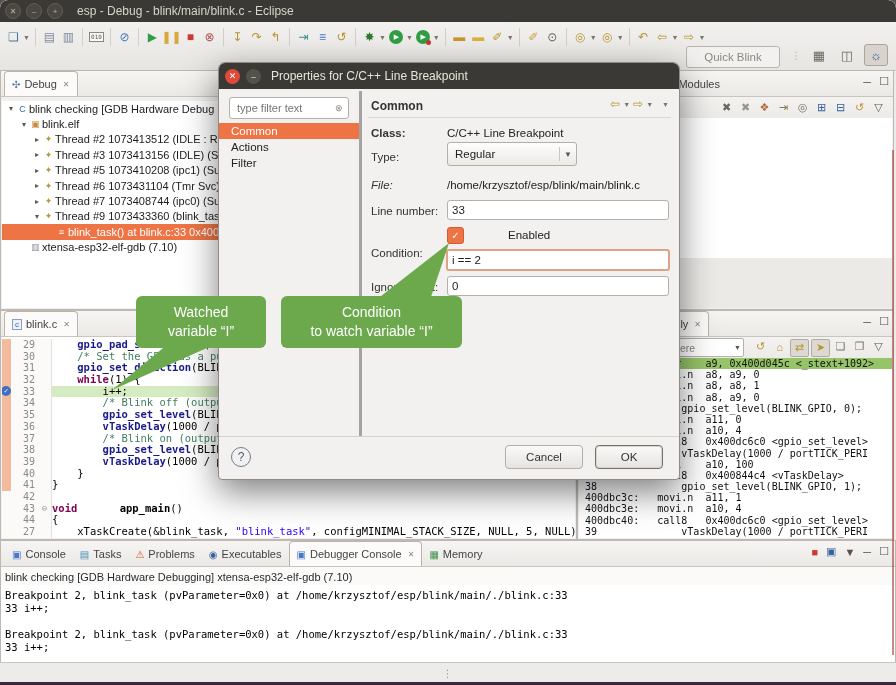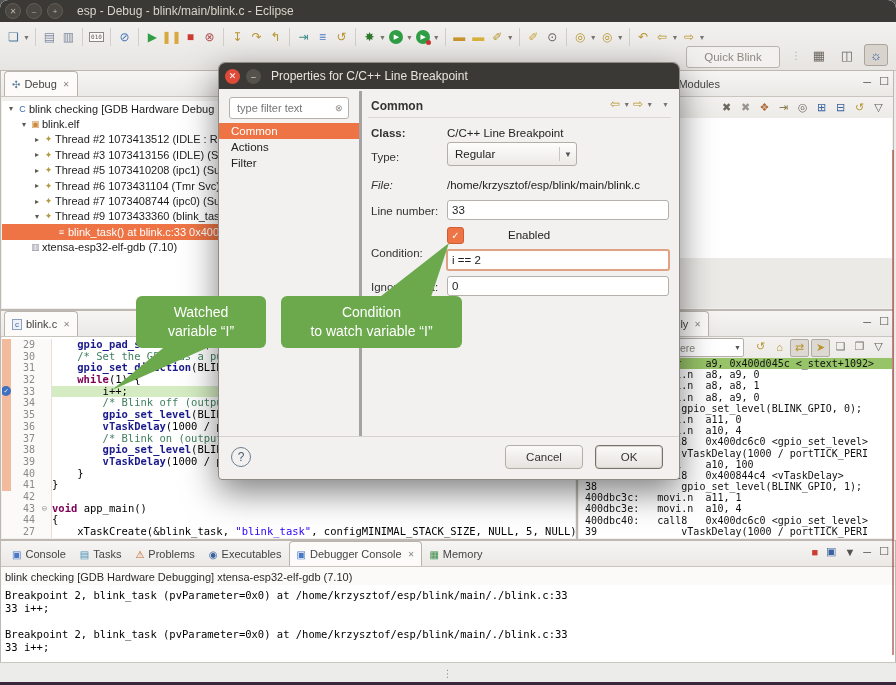--- a/index.html
+++ b/index.html
@@ -57,21 +57,21 @@
   .qd{width:9px;flex:none;background:#fbfaf8;position:relative;}
   .qd.chg{background:#f2bb9e;}
   .lno{width:24px;flex:none;text-align:right;padding-right:3px;color:#8a8a8a;font-size:10px;background:#fbfaf8;}
   .fold{width:13px;flex:none;color:#9a968f;font-size:9px;text-align:center;background:#fbfaf8;border-right:1px solid #e4e1dc;}
   .ctext{flex:1;color:#000;}
   .crow.hl .ctext{background:#d5ecc2;}
   .tk-k{color:#7f0055;font-weight:bold;}
   .tk-c{color:#3f7f5f;}
   .tk-s{color:#2a00ff;}
   .tk-f{color:#1a1a8c;font-weight:bold;}
-  .tk-b{font-weight:normal;}
+  .tk-b{font-weight:bold;margin-left:36px;}
   .bpmark{position:absolute;left:-1px;top:0;width:10px;height:10px;border-radius:50%;
     background:#3f6fbf;color:#fff;font-size:7px;line-height:10px;text-align:center;}
   
   #disasm-rows{position:absolute;left:1px;right:1px;top:47px;bottom:1px;background:#fff;overflow:hidden;
     font-family:"DejaVu Sans Mono",monospace;font-size:10px;}
   .drow{height:11.2px;line-height:11.2px;white-space:pre;color:#111;padding-left:6px;}
   .drow.hl{background:#97c468;}
   .loc-combo{display:flex;align-items:center;height:17px;border:1px solid #b5b0aa;border-radius:2px;
     background:#fff;color:#8d8880;font-size:10.5px;padding:0 2px 0 4px;overflow:hidden;white-space:nowrap;}
   

